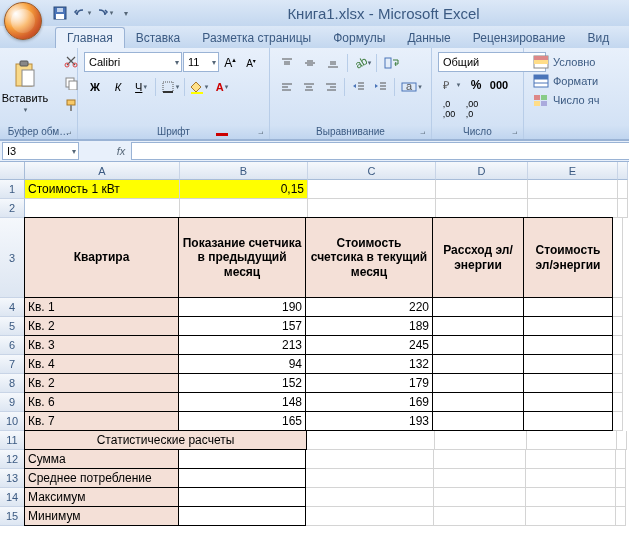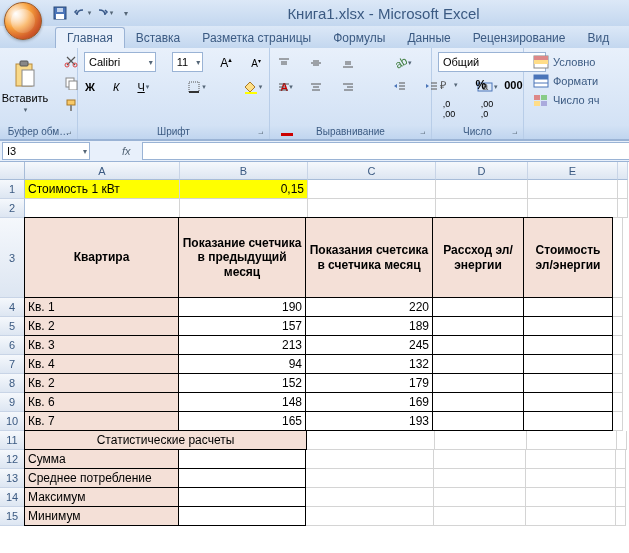--- a/index.html
+++ b/index.html
@@ -16,26 +16,26 @@
 .ribbon{height:92px;background:linear-gradient(#e8f0fb,#d3e2f5 85%,#c0d5ef);display:flex;border-bottom:1px solid #9ab3d5}
 .group{border-right:1px solid #b8cde8;padding:2px 4px 0;display:flex;flex-direction:column;position:relative;min-width:0}
 .group-body{flex:1;display:flex;gap:14px}
 .group-label{height:16px;text-align:left;color:#3b5a82;font-size:10px;display:flex;align-items:center;justify-content:center;position:relative}
 .group-label::after{content:"⌐";position:absolute;right:2px;bottom:0;transform:rotate(180deg);font-size:9px;color:#678}
 .big-btn{width:42px;display:flex;flex-direction:column;align-items:center;justify-content:center;gap:2px;padding:2px;border-radius:3px}
 .small-btn{width:22px;height:22px;display:flex;align-items:center;justify-content:center;border-radius:2px;border:1px solid transparent}
 .btn-col{display:flex;flex-direction:column;gap:0}
 .font-combo{height:20px;background:#fff;border:1px solid #9ab3d5;display:flex;align-items:center;padding:0 14px 0 4px;position:relative;font-size:11px}
 .font-combo::after{content:"▾";position:absolute;right:2px;font-size:8px;color:#567}
-.row{display:flex;gap:16px}
+.row{display:flex;gap:1px}
 .divider{width:1px;background:#b8cde8;margin:2px 2px}
 .formula-bar{height:22px;background:#e8f0fb;border-top:1px solid #9ab3d5;border-bottom:1px solid #9ab3d5;display:flex;align-items:center}
-.name-box{width:88px;height:18px;background:#fff;border:1px solid #9ab3d5;margin:0 2px;display:flex;align-items:center;padding:0 14px 0 4px;position:relative}
+.name-box{width:77px;height:18px;background:#fff;border:1px solid #9ab3d5;margin:0 2px;display:flex;align-items:center;padding:0 14px 0 4px;position:relative}
 .name-box::after{content:"▾";position:absolute;right:2px;font-size:8px;color:#567}
-.fx-icon{width:20px;text-align:left;font-style:italic;color:#567}
+.fx-icon{width:20px;text-align:center;font-style:italic;color:#567}
 .fx-input{flex:1;height:18px;background:#fff;border:1px solid #9ab3d5;border-right:none;padding:0 4px}
 .sheet{display:flex;flex-direction:column}
 .col-headers{display:flex;height:18px}
 .corner{width:25px;background:linear-gradient(#f5f8fc,#dde6f2);border-right:1px solid #a7bcd8;border-bottom:1px solid #a7bcd8}
 .ch{background:linear-gradient(#f5f8fc,#dde6f2);border-right:1px solid #c8d4e6;border-bottom:1px solid #a7bcd8;text-align:center;color:#3b5a82;font-size:11px;line-height:18px}
 .grid-row{display:flex}
 .rh{width:25px;background:linear-gradient(#f5f8fc,#dde6f2);border-right:1px solid #a7bcd8;border-bottom:1px solid #c8d4e6;text-align:center;color:#3b5a82;font-size:11px;display:flex;align-items:center;justify-content:center}
 .cell{border-right:1px solid #d4d4d4;border-bottom:1px solid #d4d4d4;padding:0 3px;display:flex;align-items:center;font-size:12px;overflow:hidden;white-space:nowrap}
 .cA{width:155px}.cB{width:128px}.cC{width:128px}.cD{width:92px}.cE{width:90px}.cF{width:10px}
 .yellow{background:#ffff00}
@@ -364,21 +364,21 @@
       <div class="cell cB"></div>
       <div class="cell cC"></div>
       <div class="cell cD"></div>
       <div class="cell cE"></div>
       <div class="cell cF"></div>
   </div>
   <div class="grid-row" style="height:80px">
     <div class="rh">3</div>
     <div class="cell cA hdr">Квартира</div>
     <div class="cell cB hdr">Показание счетчика в предыдущий месяц</div>
-    <div class="cell cC hdr">Показания счетсика в счетчика месяц</div>
+    <div class="cell cC hdr">Стоимость счетсика в текущий месяц</div>
     <div class="cell cD hdr">Рассход эл/энергии</div>
     <div class="cell cE hdr">Стоимость эл/энергии</div>
     <div class="cell cF"></div>
   </div>
   <div id="data-rows">
       <div class="grid-row" style="height:19px">
     <div class="rh">4</div>
     <div class="cell cA bord peach">Кв. 1</div>
     <div class="cell cB bord num">190</div>
     <div class="cell cC bord num">220</div>

